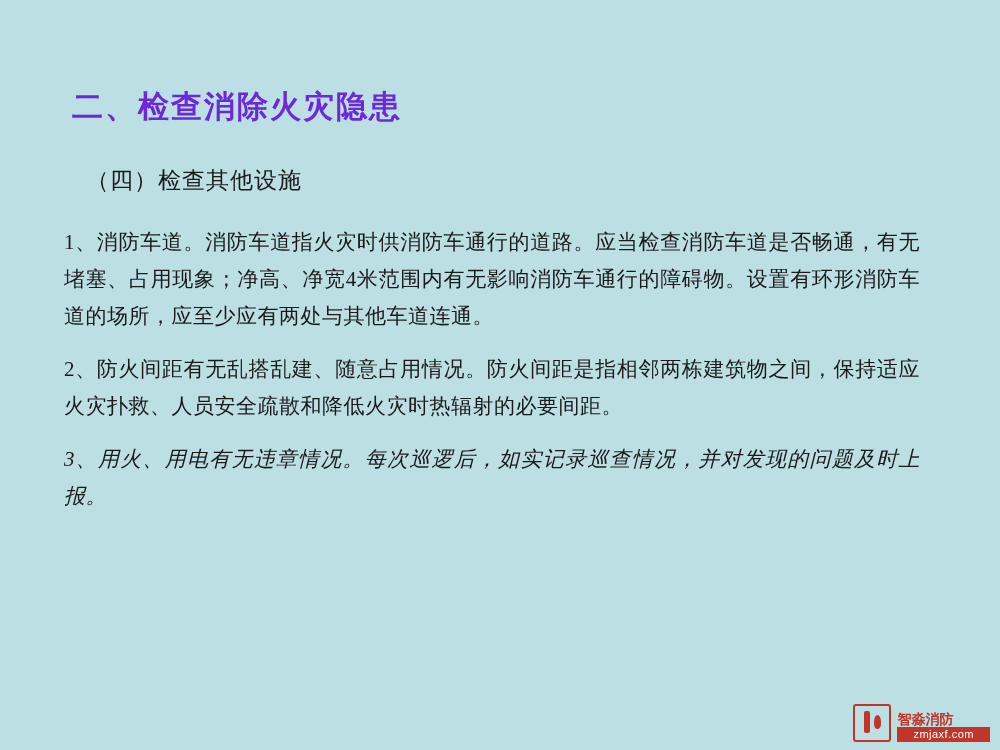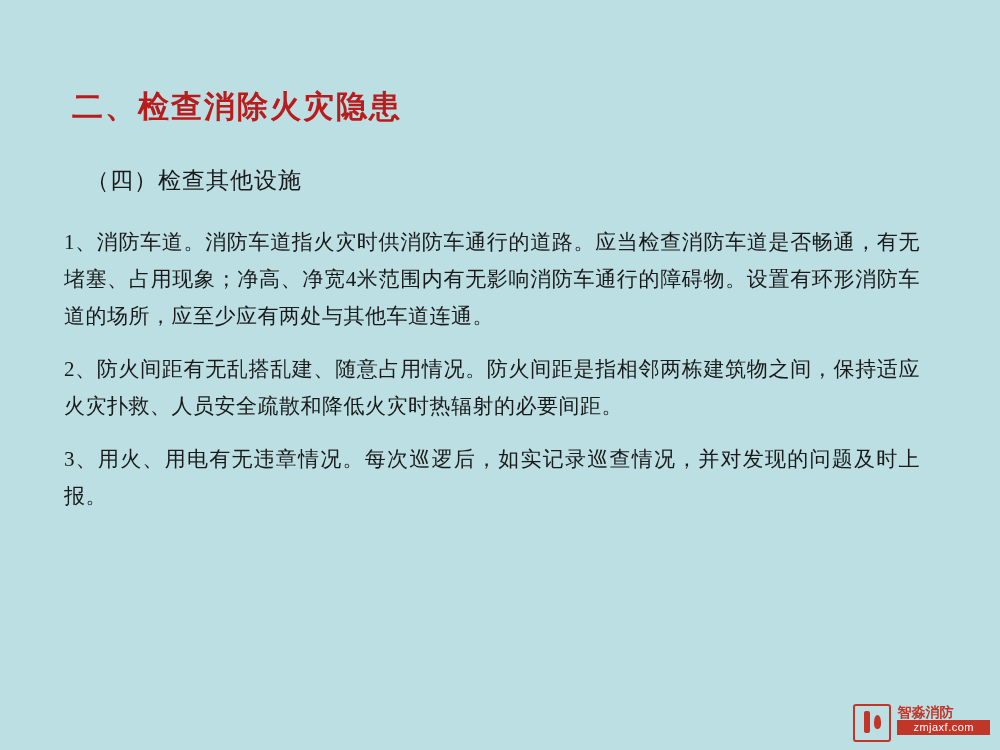--- a/index.html
+++ b/index.html
@@ -20,21 +20,21 @@
     inset: 0;
     background: #bcdfe3;
   }
   .title {
     position: absolute;
     left: 72px;
     top: 86px;
     font-size: 31px;
     font-weight: bold;
     letter-spacing: 2px;
-    color: #b91c1c;
+    color: #6d28d9;
     font-family: "DejaVu Sans", "Liberation Sans", sans-serif;
   }
   .subtitle {
     position: absolute;
     left: 86px;
     top: 165px;
     font-size: 23px;
     letter-spacing: 1px;
     color: #1a1a1a;
     font-family: Liberation Sans, sans-serif;
@@ -48,27 +48,27 @@
   .para {
     font-size: 21px;
     line-height: 37px;
     letter-spacing: 0.5px;
     color: #1a1a1a;
     margin: 0 0 16px 0;
     text-align: justify;
     text-justify: inter-ideograph;
   }
   .para.p2 { margin-top: 10px; }
-  .para.p3 { margin-top: 6px; }
+  .para.p3 { margin-top: 6px; font-style: italic; }
   .watermark {
     position: absolute;
     right: 10px;
     bottom: 8px;
     display: flex;
-    align-items: flex-start;
+    align-items: flex-end;
     gap: 6px;
   }
   .wm-logo {
     width: 34px;
     height: 34px;
     border: 2px solid #c2362a;
     border-radius: 3px;
     position: relative;
     background: #bcdfe3;
     display: inline-block;

